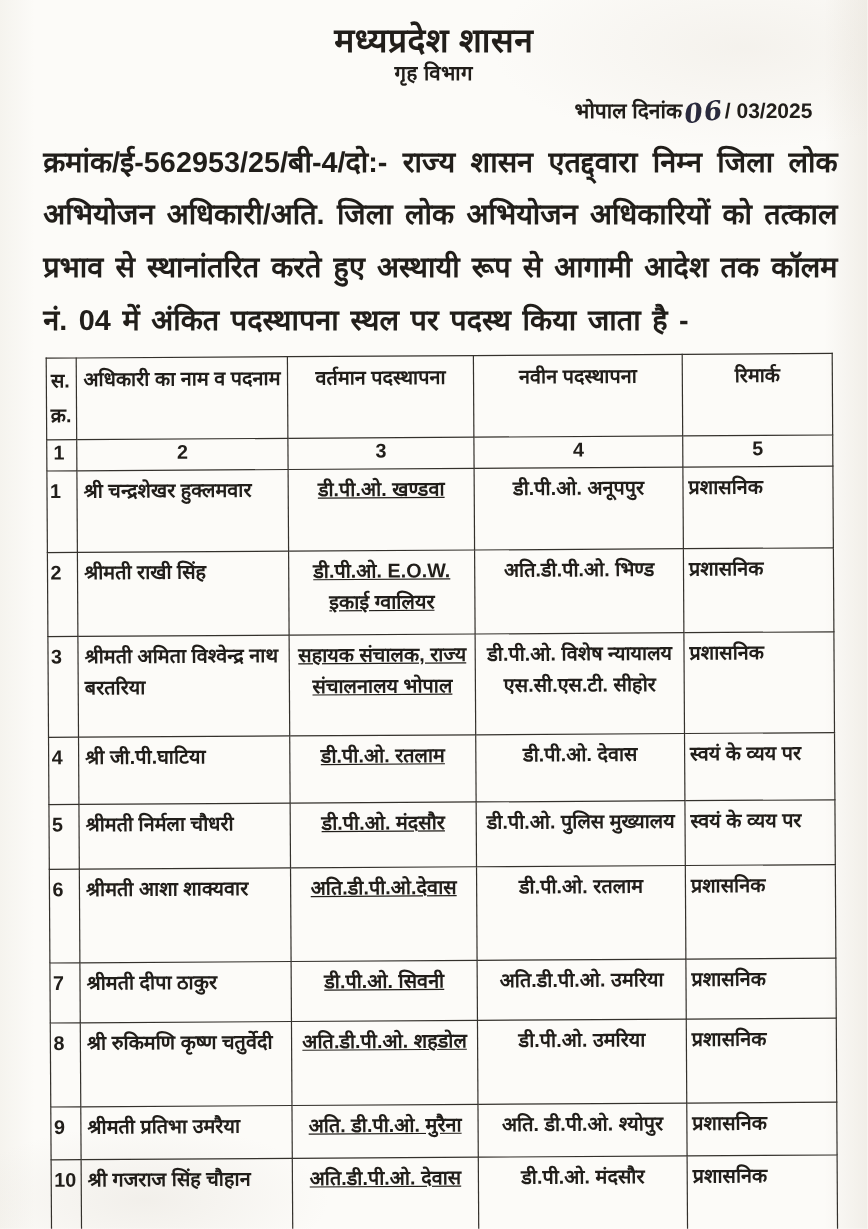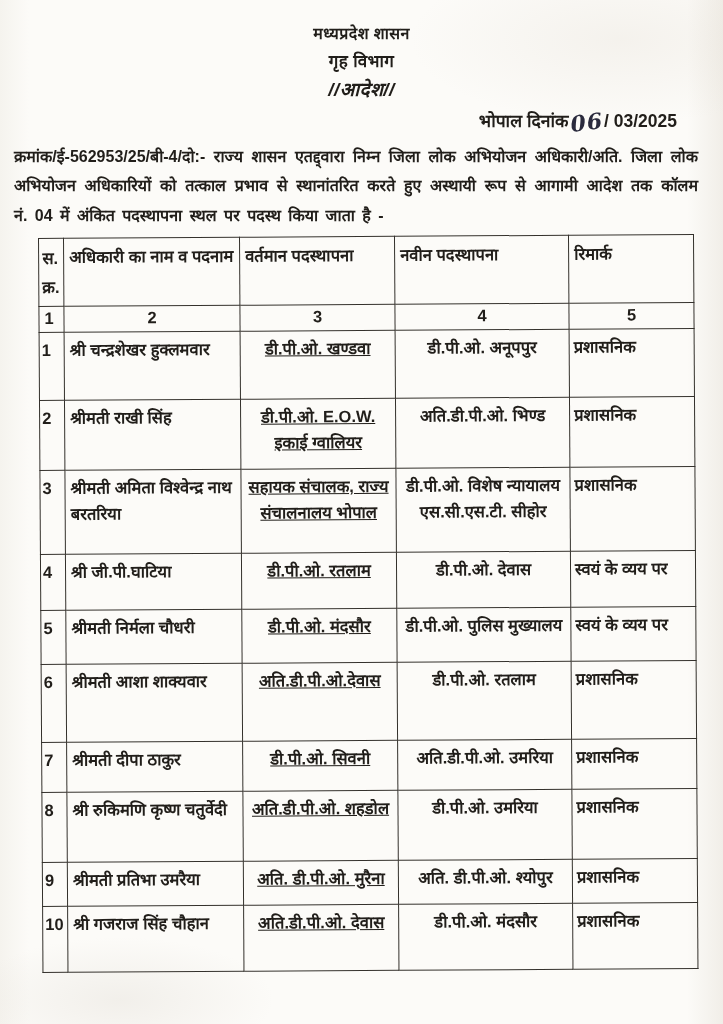--- a/index.html
+++ b/index.html
@@ -15,21 +15,21 @@
       radial-gradient(ellipse 300px 120px at 620px 40px, rgba(210,200,185,.18), transparent 70%),
       radial-gradient(ellipse 220px 90px at 120px 1000px, rgba(200,192,180,.20), transparent 70%),
       linear-gradient(90deg,#f5f3ee 0%, var(--paper) 4%, var(--paper) 95%, #f1eee8 100%);
     color:var(--ink);
     -webkit-font-smoothing:antialiased;
   }
   .page{width:723px;height:1024px;position:relative;padding-top:20px;}
 
   .doc-header{text-align:center;font-weight:bold;}
   .doc-header .h-line{font-size:17px;line-height:28px;letter-spacing:.4px;}
-  .doc-header .h-line.title{font-size:16px;}
+  .doc-header .h-line.title{font-size:28px;}
   .doc-header .h-line.order{font-style:italic;font-size:19px;}
 
   .date-line{
     text-align:right;
     padding-right:46px;
     font-size:17.5px;
     font-weight:bold;
     margin-top:2px;
     white-space:nowrap;
   }
@@ -39,22 +39,22 @@
     font-style:italic;
     font-weight:bold;
     font-size:22px;
     color:#2a2a3d;
     transform:rotate(-7deg) translateY(3px);
     letter-spacing:1px;
     margin:0 1px 0 2px;
   }
 
   .order-paragraph{
-    margin:10px 25px 0 14px;
-    font-size:16px;
+    margin:10px 25px 0 36px;
+    font-size:24px;
     font-weight:bold;
     line-height:1.83;
     text-align:justify;
     word-spacing:3px;
   }
 
   .table-wrap{margin:8px 0 0 38px;transform:rotate(-0.35deg);transform-origin:left top;}
   table.transfer-table{
     border-collapse:collapse;
     width:655px;
@@ -66,41 +66,40 @@
   .transfer-table col.c-name{width:176px;}
   .transfer-table col.c-cur{width:155px;}
   .transfer-table col.c-new{width:174px;}
   .transfer-table col.c-rem{width:125px;}
   .transfer-table th,.transfer-table td{
     border:1.6px solid var(--border);
     vertical-align:top;
     padding:4px 5px;
     line-height:1.6;
   }
-  .transfer-table thead th{font-weight:bold;text-align:left;padding-top:5px;}
+  .transfer-table thead th{font-weight:bold;text-align:center;padding-top:5px;}
   .transfer-table thead tr.head-row{height:58px;}
   .transfer-table thead th.th-sn{text-align:right;padding-left:3px;line-height:1.75;}
   .transfer-table tr.num-row{height:26px;}
   .transfer-table tr.num-row td{text-align:center;padding:1px 4px;line-height:1.3;}
   .transfer-table tr.num-row td.td-sn{text-align:left;padding-left:5px;}
   .transfer-table td.td-sn{text-align:left;padding-left:2px;padding-right:1px;}
   .transfer-table td.td-name{text-align:left;padding-left:5px;}
   .transfer-table td.td-cur{text-align:center;text-decoration:underline;}
   .transfer-table td.td-new{text-align:center;}
   .transfer-table td.td-rem{text-align:justify;padding-left:4px;padding-right:4px;}
 </style>
 </head>
 <body>
 
 <div class="page">
 
   <div class="doc-header">
     <div class="h-line title">मध्यप्रदेश शासन</div>
     <div class="h-line">गृह विभाग</div>
-    <div class="h-line order">//आदेश//</div>
   </div>
 
   <div class="date-line">
     <span>भोपाल दिनांक</span><span class="handwritten">06</span><span>/ 03/2025</span>
   </div>
 
   <p class="order-paragraph">क्रमांक/ई-562953/25/बी-4/दो:- राज्य शासन एतद्द्वारा निम्न जिला लोक अभियोजन अधिकारी/अति. जिला लोक अभियोजन अधिकारियों को तत्काल प्रभाव से स्थानांतरित करते हुए अस्थायी रूप से आगामी आदेश तक कॉलम नं. 04 में अंकित पदस्थापना स्थल पर पदस्थ किया जाता है -</p>
 
   <div class="table-wrap">
     <table class="transfer-table">

